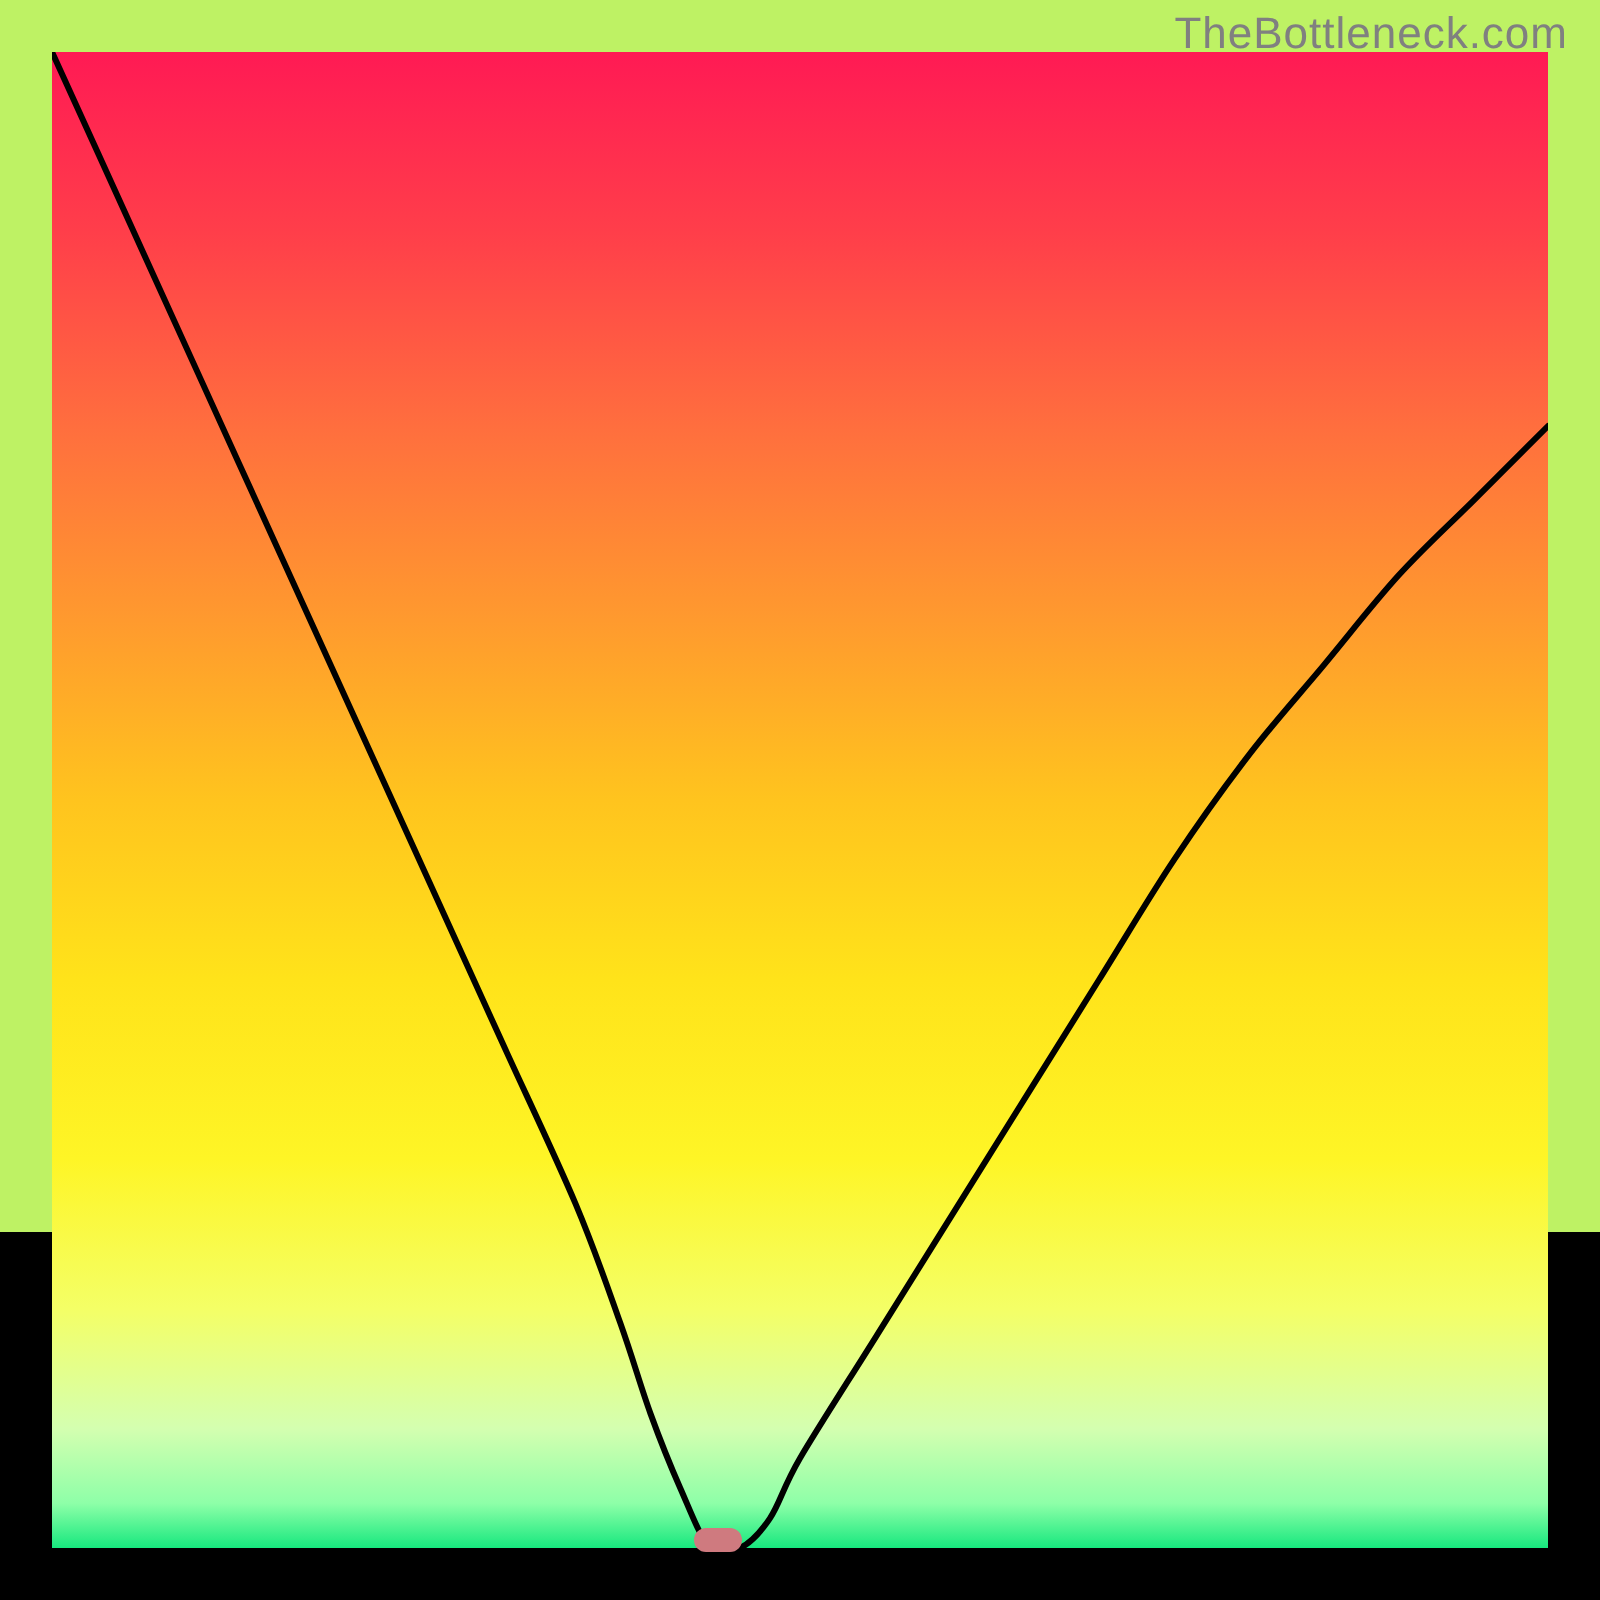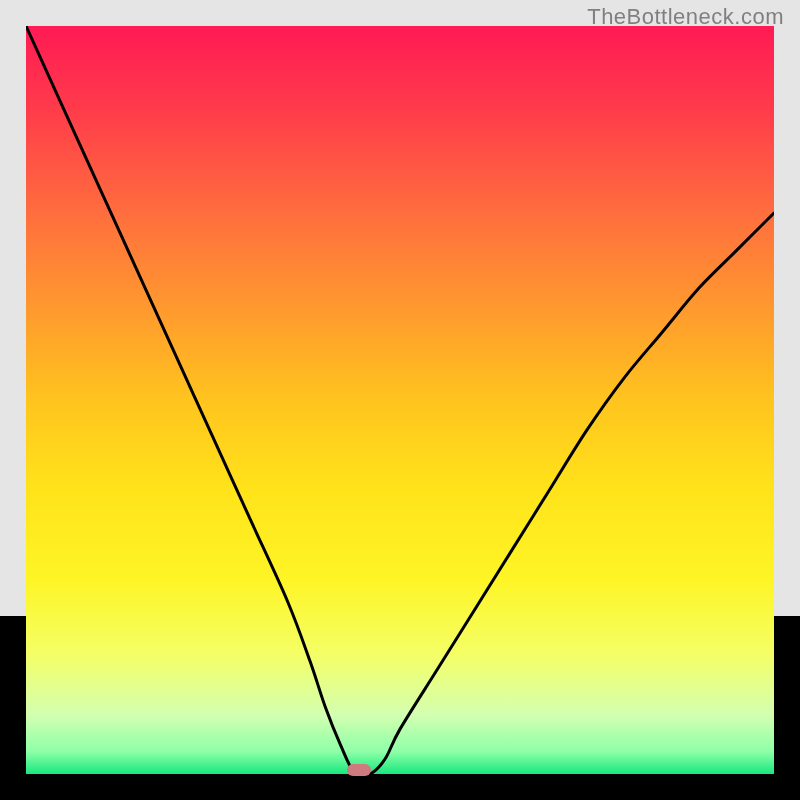--- a/index.html
+++ b/index.html
@@ -1,21 +1,21 @@
 <!DOCTYPE html>
 <html><head>
 <meta charset="utf-8">
 <style>
   * { margin: 0; padding: 0; box-sizing: border-box; }
   html, body { width: 800px; height: 800px; overflow: hidden; background: #000; }
   .frame {
     position: relative;
     width: 800px;
     height: 616px;
-    background: #e5e5e5;
+    background: #bef264;
     text-align: right;
   }
   .plot-area {
     position: absolute;
     left: 26px;
     top: 26px;
     width: 748px;
     height: 748px;
     background: linear-gradient(to bottom,
       #ff1a54 0%,

